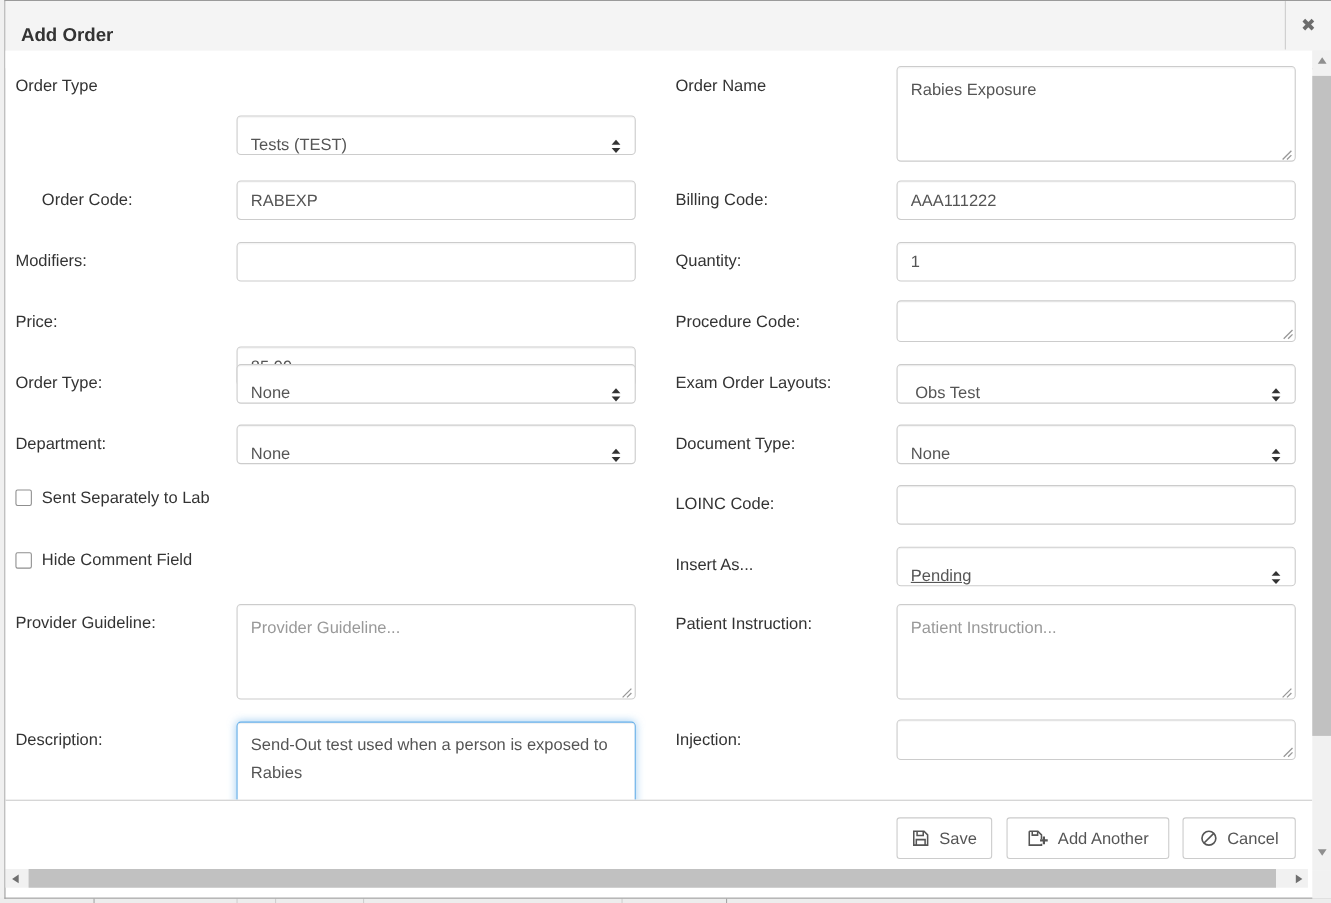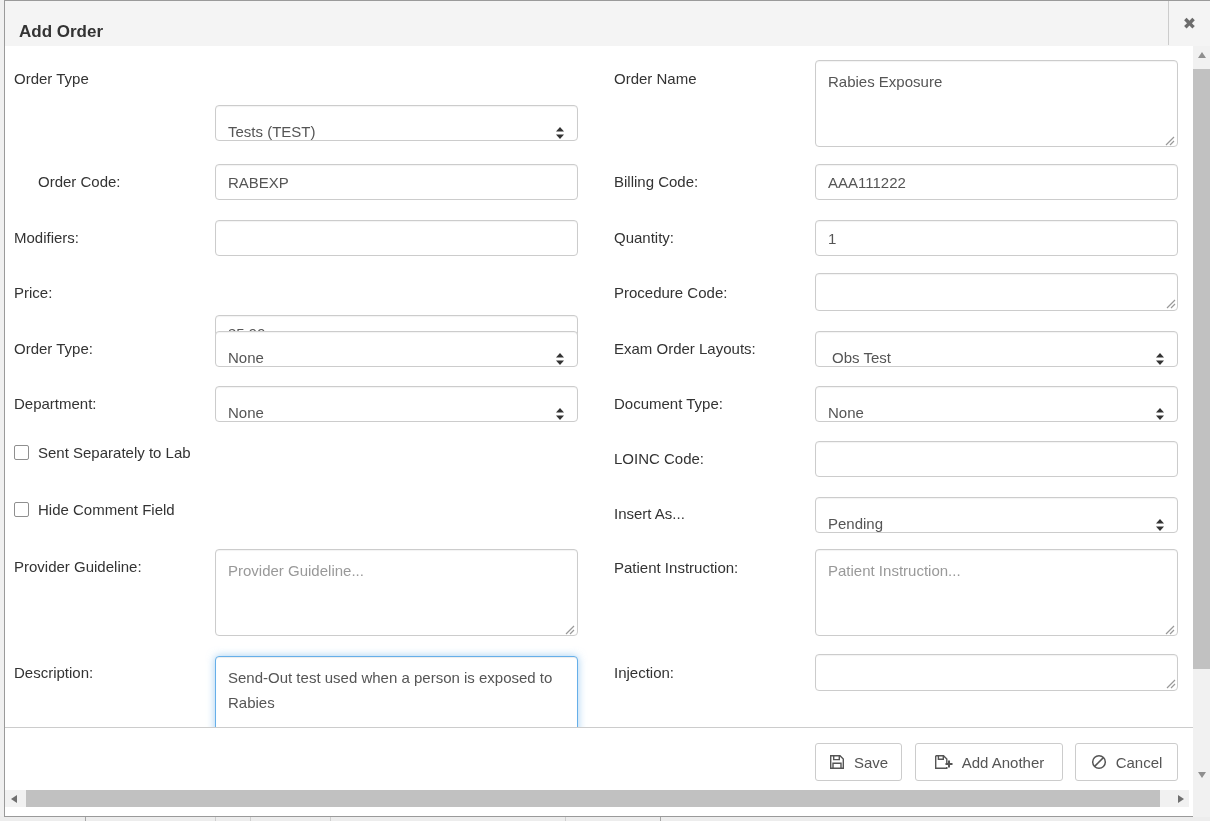--- a/index.html
+++ b/index.html
@@ -187,21 +187,21 @@
 
       <div class="lbl" style="left:609px; top:404px;">LOINC Code:</div>
       <input class="ctl" style="left: 810px; top: 395px;" value="">
 
       <div class="checkrow" style="left:9px; top:455px;">
         <span class="cb"></span>
         <span class="cb-label">Hide Comment Field</span>
       </div>
 
       <div class="lbl" style="left:609px; top:459px;">Insert As...</div>
-      <div class="ctl selectbox" style="left:810px; top:451px;">
+      <div class="ctl selectbox" style="left:810px; top:451px;text-decoration:underline;">
         <span>Pending</span>
         <span class="caret">
           <svg width="10" height="14" viewBox="0 0 10 14">
               <path d="M5 1 L9 5.5 H1 Z" fill="#333"></path>
               <path d="M5 13 L1 8.5 H9 Z" fill="#333"></path>
             </svg>
         </span>
       </div>
 
       <div class="lbl" style="left:9px; top:512px;">Provider Guideline:</div>

